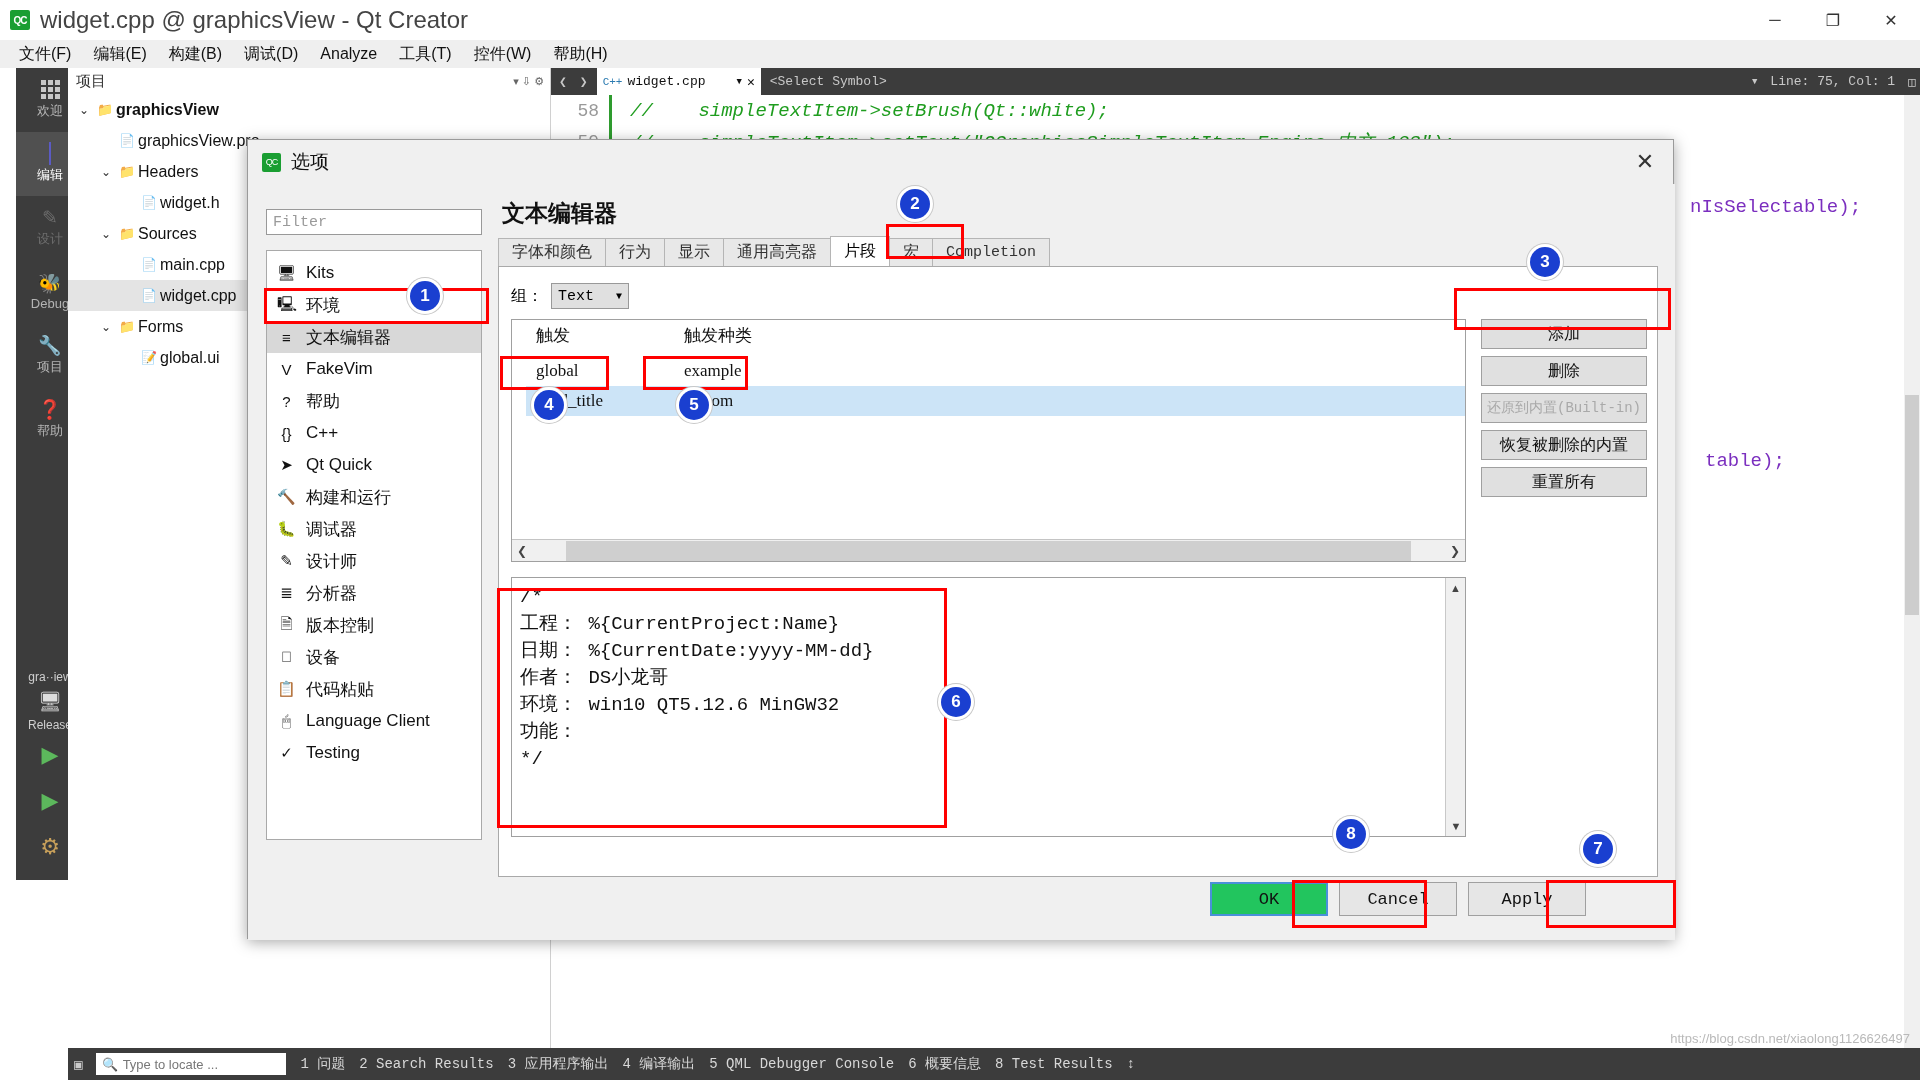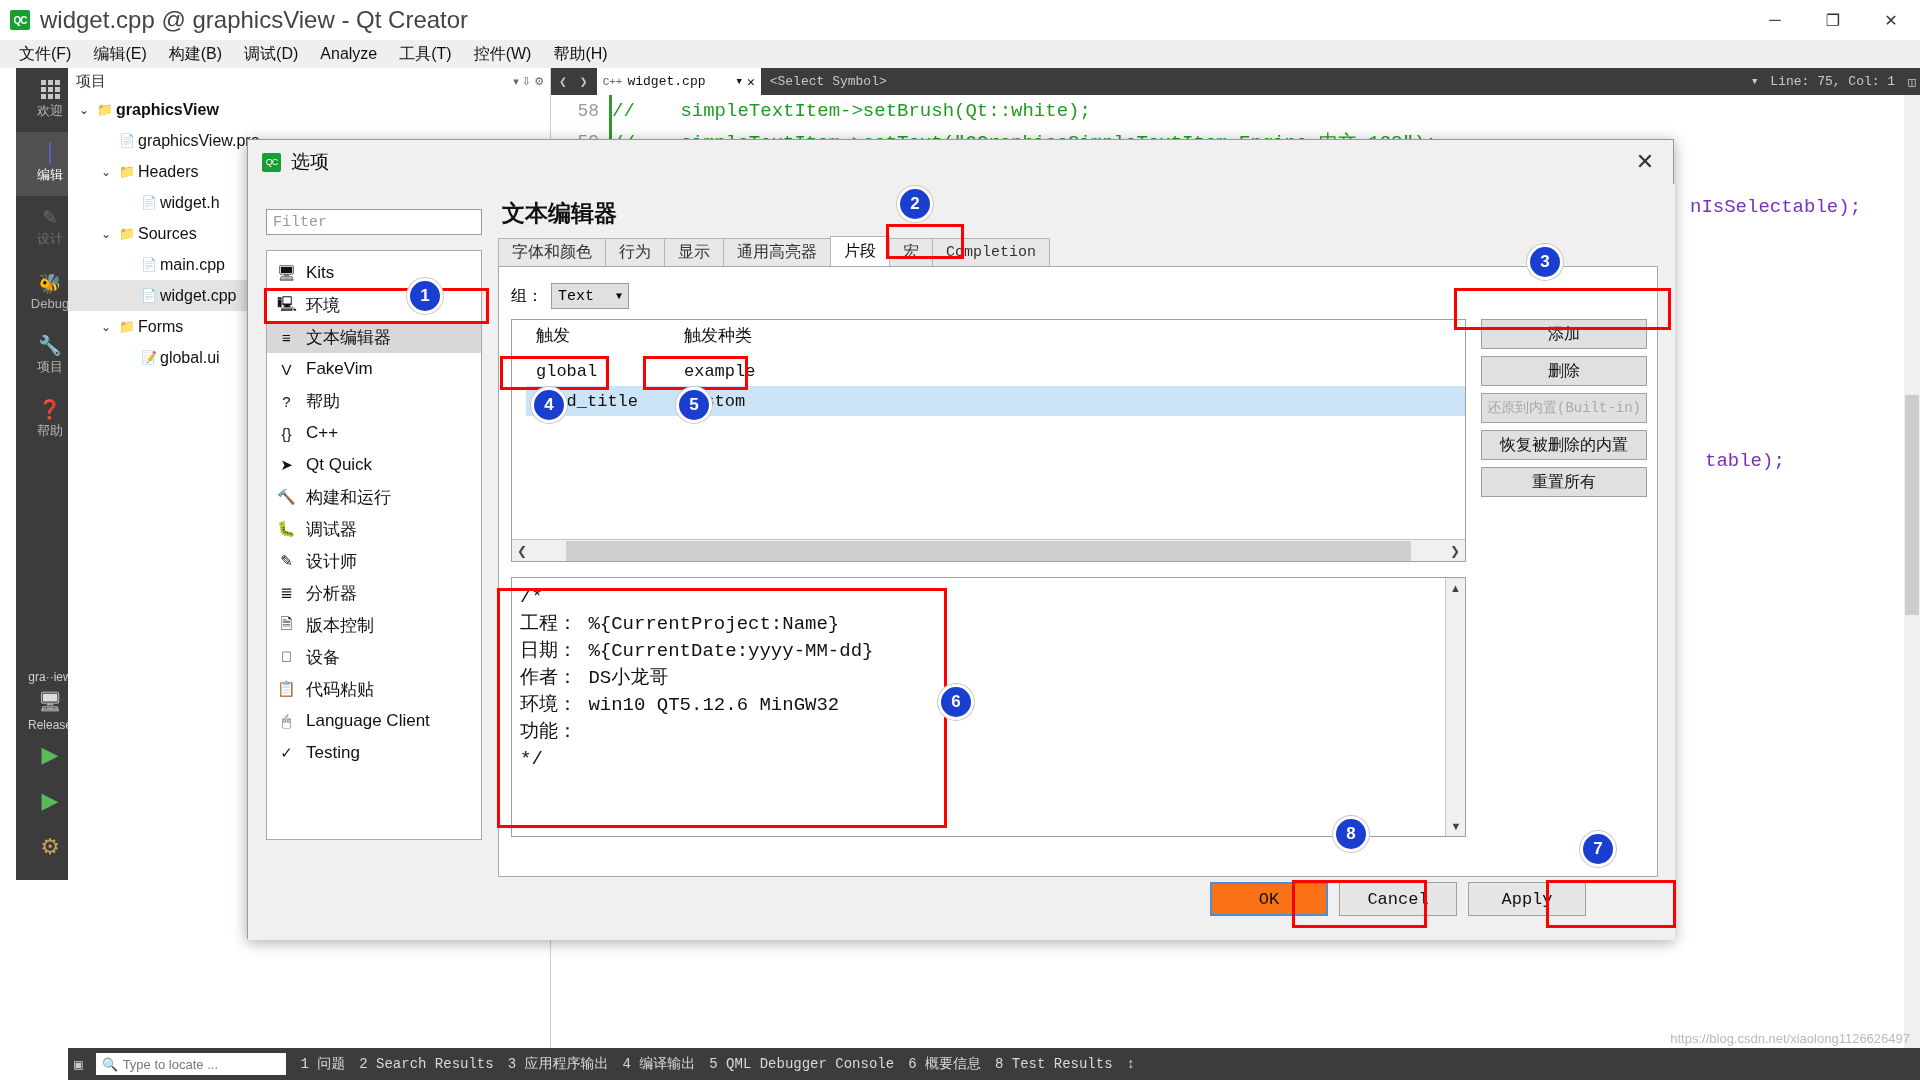--- a/index.html
+++ b/index.html
@@ -86,21 +86,21 @@
   #edtoolbar .tb{ padding:0 4px; }
   .filechip{ background:#ffffff; color:#111; height:27px; display:flex;
      align-items:center; padding:0 6px; gap:5px; }
   #edtoolbar .grow{ flex:1; }
   #codearea{ position:relative; height:985px; background:#fff;
     font-family:"Liberation Mono", monospace; font-size:19px; overflow:hidden;}
   .cline{ display:flex; height:31px; align-items:center; }
   .lnum{ width:58px; text-align:right; padding-right:10px; color:#999;
     font-size:18px; flex:0 0 58px;}
   .lbar{ width:3px; height:31px; background:#2e9b2e; flex:0 0 3px;}
-  .ctext{ white-space:pre; }
+  .ctext{ padding-left:18px; white-space:pre;font-style:italic; }
   .c-comment{ color:#1f9d1f; }
   .c-kw{ color:#7b2fbf; font-weight:bold; }
   .c-fn{ color:#00008b; font-weight:bold; }
   .c-type{ color:#111; }
   #scrollbar-v{ position:absolute; right:0; top:0; width:16px; height:985px;
      background:#f0f0f0; }
   #scroll-thumb{ position:absolute; right:1px; top:300px; width:14px;
      height:220px; background:#cdcdcd;}
 
   
@@ -166,21 +166,21 @@
   #groupsel .arw{ margin-left:auto; font-size:10px; }
 
   #snippet-table{ position:absolute; left:12px; top:52px; width:955px; height:243px;
      border:1px solid #a0a0a0; background:#fff;padding-left:14px; }
   .th-row{ display:flex; height:36px; align-items:flex-start; }
   .th{ font-size:17px; color:#111; padding-left:10px; padding-top:4px;}
   .th.c1{ width:148px; }
   .tr{ display:flex; height:30px; align-items:center; }
   .tr.sel{ background:#cce4f7; }
   .td{ font-size:17px; color:#111; padding-left:10px;
-     font-family:Liberation Mono, monospace;}
+     font-family:Liberation Serif, serif;}
   .td.c1{ width:148px; }
   #hsb{ position:absolute; left:0; bottom:0; width:953px; height:22px;
      background:#f0f0f0; border-top:1px solid #c4c4c4; display:flex;
      align-items:center; justify-content:space-between; }
   #hsb .ar{ width:20px; text-align:center; font-size:12px; color:#444;}
   #hsb .thm{ width:845px; height:20px; background:#cfcfcf; margin:0 1px;}
 
   #btncol{ position:absolute; left:982px; top:52px; width:166px; }
   .dbtn{ width:166px; height:30px; background:#e0e0e0; border:1px solid #a0a0a0;
      display:flex; align-items:center; justify-content:center;
@@ -197,21 +197,21 @@
      background:#f0f0f0; border-left:1px solid #c8c8c8; }
   #snip-vsb .ar{ height:20px; display:flex;align-items:center;
      justify-content:center; font-size:11px; color:#444;}
   #snip-vsb .ar.b{ position:absolute; bottom:0; width:20px; }
 
   #dlg-footer{ position:absolute; left:0; bottom:0; width:1427px; height:82px; }
   .fbtn{ position:absolute; width:118px; height:34px; background:#e6e6e6;
      border:1px solid #a0a0a0; display:flex; align-items:center;
      justify-content:center; font-size:17px; color:#111;
      font-family:"Liberation Mono", monospace; }
-  .fbtn.primary{ border:2px solid #4a90d9; background:#f97316; }
+  .fbtn.primary{ border:2px solid #4a90d9; background:#22c55e; }
 
   
   .redbox{ position:absolute; border:3px solid #ff0000; pointer-events:none;
      z-index:50; }
   .badge{ position:absolute; width:30px;height:30px;border-radius:50%;
      background:#1a3fd0; color:#fff; font-size:17px; font-weight:bold;
      display:flex;align-items:center;justify-content:center; z-index:60;
      box-shadow:0 0 0 3px #fff, 0 0 0 4px #c8c8c8;}
 </style>
 </head>

